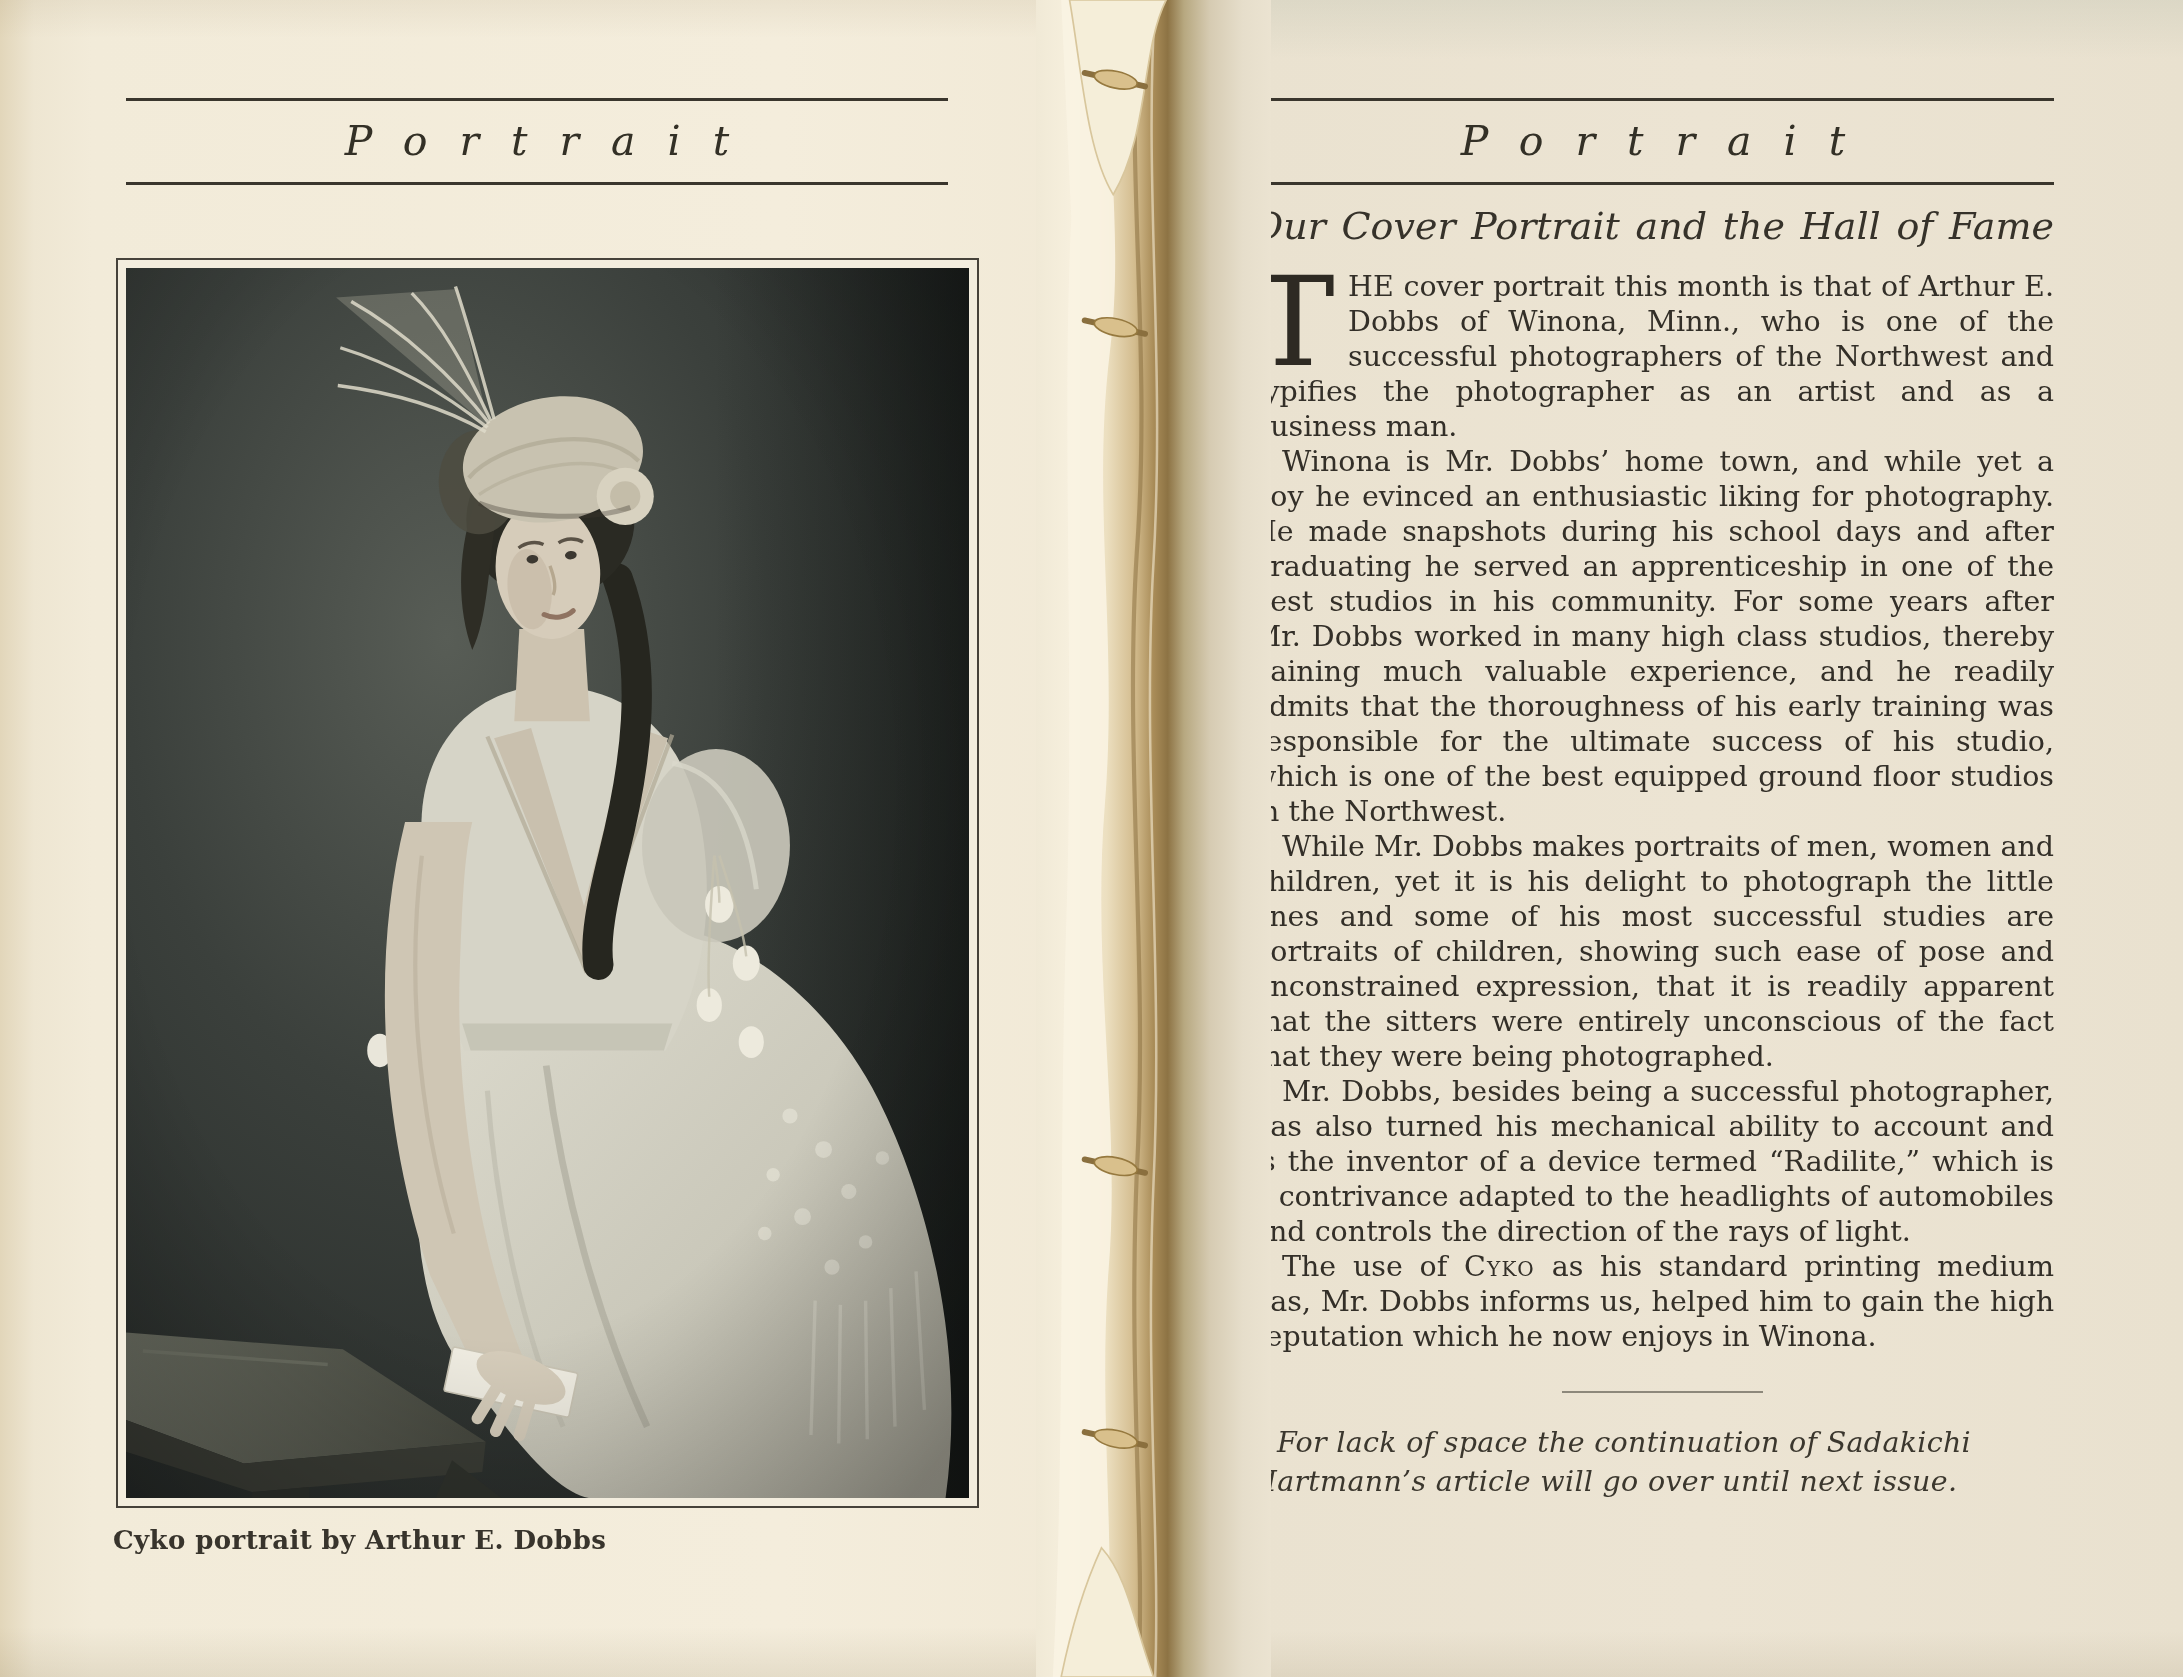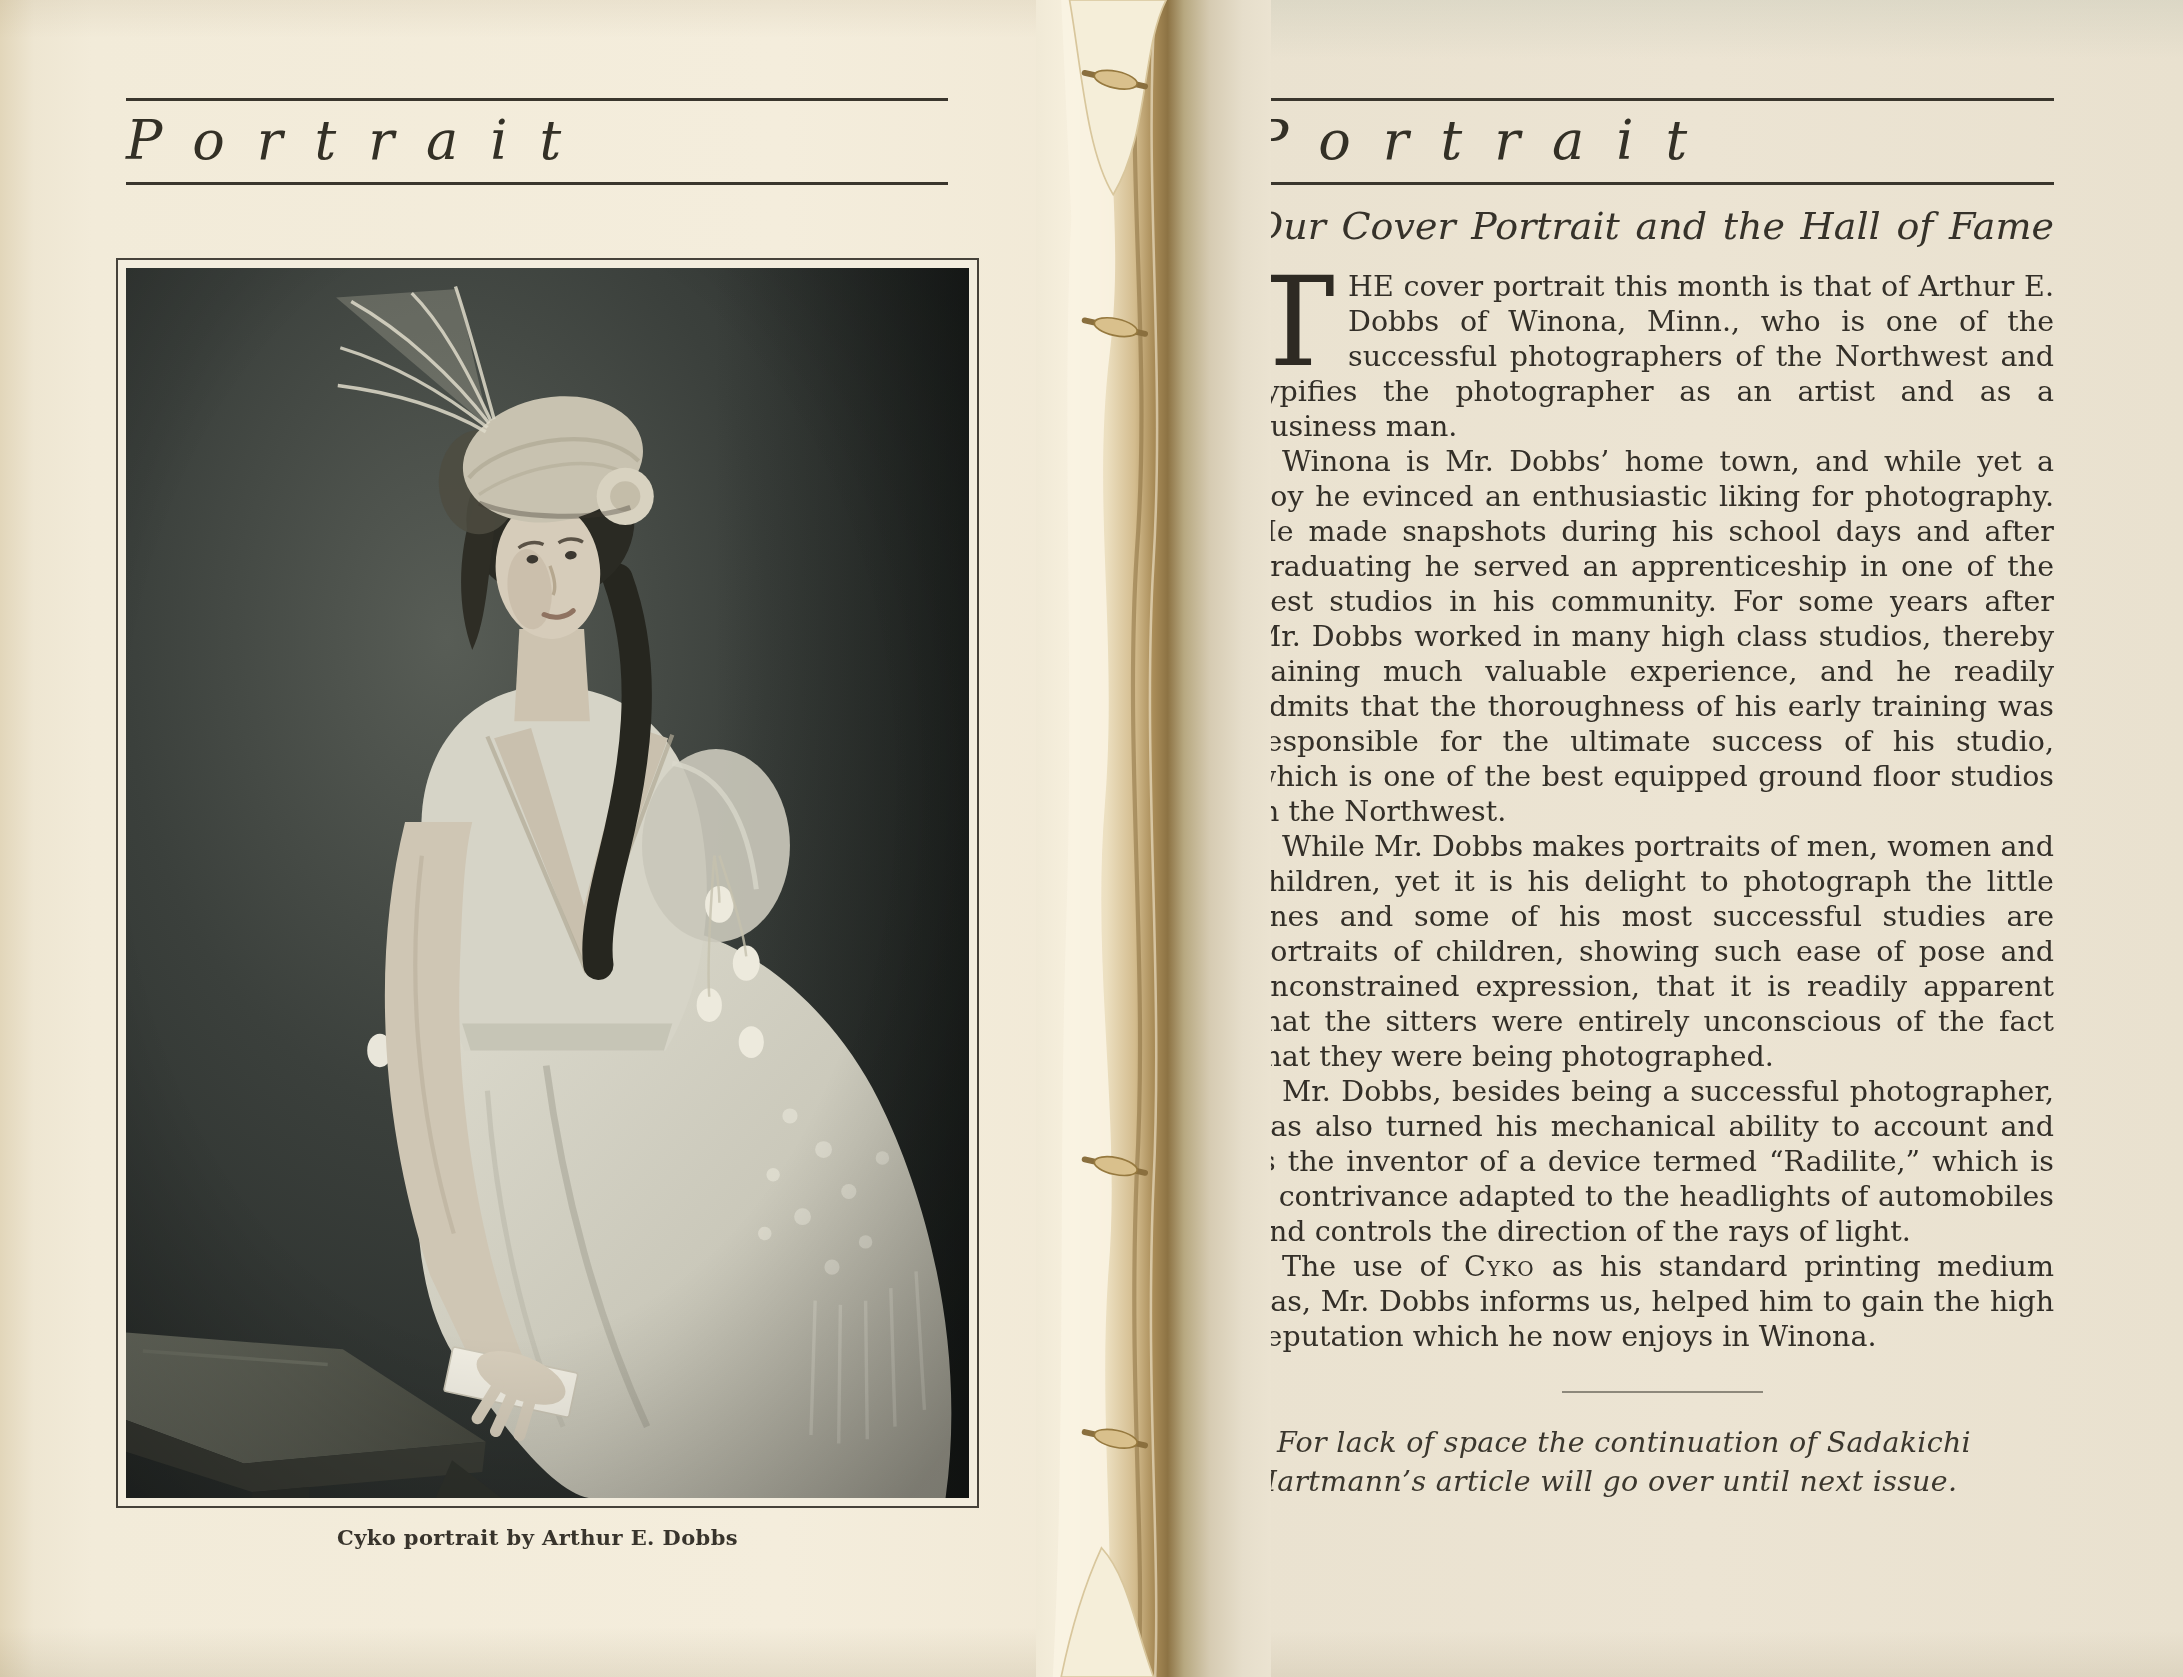--- a/index.html
+++ b/index.html
@@ -37,36 +37,37 @@
     content:"";position:absolute;left:0;right:0;bottom:0;height:46px;
     background:linear-gradient(180deg,rgba(120,100,60,0) 0%,rgba(120,100,60,.10) 100%);
   }
   
   .head{position:absolute;height:87px;}
   .head .rule{position:absolute;left:0;right:0;height:3.4px;background:#3a362d;}
   .head .rule.top{top:0;}
   .head .rule.bottom{bottom:0;}
   .head .head-title{
     position:absolute;left:0;right:0;top:6.7px;
-    font-style:italic;font-size:54px;line-height:72px;
+    text-align:center;
+    font-style:italic;font-size:41px;line-height:72px;
     letter-spacing:32px;margin-right:-32px;
     color:#333026;
   }
   .head-left{left:126px;top:98px;width:822px;}
   .head-right{left:1252px;top:98px;width:802px;}
   
   .photo-frame{
     position:absolute;left:116px;top:258px;width:863px;height:1250px;
     margin:0;box-sizing:border-box;
     border:2.5px solid #46423a;background:#f3edde;padding:7.6px;
   }
   .photo-frame svg{display:block;width:100%;height:100%;}
   .caption{
-    position:absolute;left:106px;top:1525px;width:863px;
-    text-align:center;font-size:21px;font-weight:600;
+    position:absolute;left:113px;top:1525px;width:863px;
+    text-align:left;font-size:26px;font-weight:600;
     letter-spacing:0.4px;color:#38342c;
   }
   
   .article-title{
     position:absolute;left:1252px;top:201px;width:802px;margin:0;
     font-style:italic;font-weight:400;font-size:38px;line-height:50px;
     text-align:justify;text-align-last:justify;
     color:#36322a;
   }
   .article-body{

